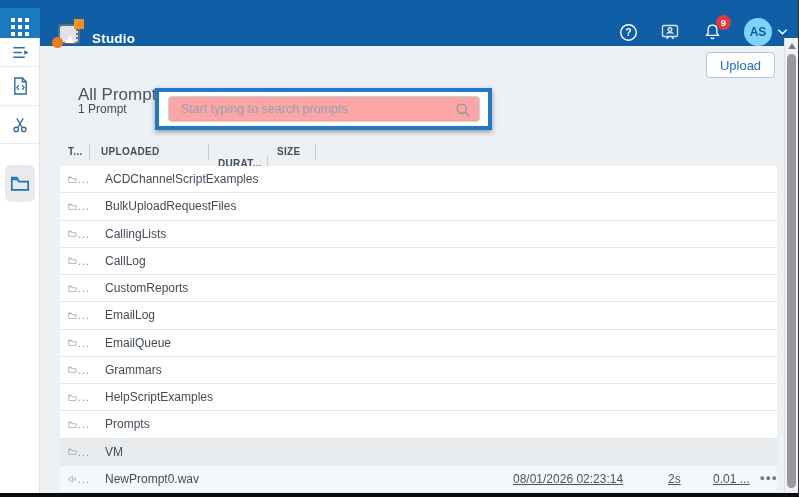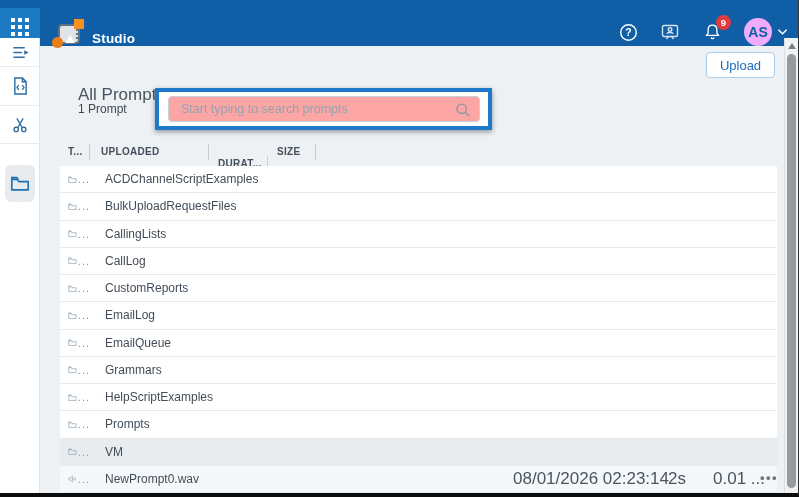--- a/index.html
+++ b/index.html
@@ -19,21 +19,21 @@
   .logo .frame { position:absolute; left:2px; top:2px; width:22px; height:20px; background:#dfe3e7; border:2px solid #5f7181; border-radius:4px; }
   .logo .sq { position:absolute; right:-2px; top:-3px; width:10px; height:10px; background:#f59120; }
   .logo .ci { position:absolute; left:-4px; bottom:-2px; width:11px; height:11px; border-radius:50%; background:#e87e17; }
   .logo .tri { position:absolute; left:9px; bottom:3px; width:0; height:0; border-left:5px solid transparent; border-right:5px solid transparent; border-bottom:8px solid #fff; }
   .logo .dots { position:absolute; right:4px; top:7px; width:2px; height:10px; background:linear-gradient(#5f7181 0 2px, transparent 2px 4px, #5f7181 4px 6px, transparent 6px 8px, #5f7181 8px 10px); }
   .app-title { color:#fff; font-size:13.5px; font-weight:bold; margin-left:10px; letter-spacing:.2px; }
   .topbar-right { margin-left:auto; display:flex; align-items:center; gap:22px; padding-right:10px; }
   .tb-icon { width:20px; height:20px; display:flex; align-items:center; justify-content:center; cursor:pointer; }
   .bell-wrap { position:relative; }
   .badge { position:absolute; top:-7px; right:-9px; min-width:15px; height:15px; background:#e03a3e; border-radius:50%; color:#fff; font-size:9.5px; font-weight:bold; display:flex; align-items:center; justify-content:center; }
-  .avatar { width:28px; height:28px; border-radius:50%; background:#f0abfc; color:#0f5fa0; font-size:14px; font-weight:bold; display:flex; align-items:center; justify-content:center; cursor:pointer; }
+  .avatar { width:28px; height:28px; border-radius:50%; background:#7dd3fc; color:#0f5fa0; font-size:12px; font-weight:bold; display:flex; align-items:center; justify-content:center; cursor:pointer; }
   .avatar-group { display:flex; align-items:center; gap:5px; }
   
   .sidebar { position:absolute; left:0; top:38px; width:40px; height:455px; background:#fff; border-right:1px solid #dfe3e6; }
   .side-item { width:40px; display:flex; align-items:center; justify-content:center; border-bottom:1px solid #e8ebee; cursor:pointer; }
   .si-1 { height:29px; } .si-2 { height:39px; } .si-3 { height:38px; }
   .si-4 { height:66px; border-bottom:none; align-items:flex-start; padding-top:21px; }
   .active-tile { width:30px; height:37px; background:#e8eaed; border-radius:6px; display:flex; align-items:center; justify-content:center; }
   
   .main { position:absolute; left:40px; top:38px; width:759px; height:455px; }
   .page-title { position:absolute; left:38px; top:47px; font-size:17px; font-weight:500; color:#4a555f; }
@@ -51,21 +51,21 @@
   .th::after { content:""; position:absolute; right:0; top:0; width:1px; height:16px; background:#c6cfd6; }
   .th.last::after { display:none; }
   .c0{width:30px;} .c1{width:178px; padding-left:15px;} .c2{width:238px; padding-left:8px;} .c3{width:119px; padding-left:11px;} .c4{width:59px; padding-left:9px;margin-top:24px;} .c5{width:48px; padding-left:9px;} .c6{width:45px;}
   .tbody { background:#fff; }
   .tr { height:27.25px; display:flex; align-items:center; border-bottom:1px solid #e5e9ec; position:relative; cursor:pointer; background:#fff; }
   .tr.hovered { background:#e8ecef; }
   .tr.file { background:#f5f8fa; }
   .cell-type { width:30px; padding-left:8px; display:flex; align-items:center; }
   .dots-trunc { color:#8b98a3; font-size:11px; font-style:normal; letter-spacing:1px; margin-left:1px; }
   .cell-name { padding-left:15px; font-size:12px; color:#424d58; white-space:nowrap; }
-  .val { position:absolute; font-size:17px; color:#4a555f; white-space:nowrap; top:50%; transform:translateY(-50%); }
+  .val { position:absolute; font-size:12px; color:#4a555f; white-space:nowrap; top:50%; transform:translateY(-50%);text-decoration:underline; }
   .v-up { left:453px; } .v-dur { left:608px; } .v-size { left:653px; width:40px; text-align:left; }
   .row-menu { position:absolute; left:700px; top:50%; transform:translateY(-58%); color:#6b7884; font-size:13px; letter-spacing:1.5px; cursor:pointer; font-weight:bold; }
   
   .scrollbar { position:absolute; left:784px; top:38px; width:14px; height:455px; background:#eff1f2; border-left:1px solid #dcdfe2; }
   .sb-arrow { position:absolute; left:3px; top:5px; width:0; height:0; border-left:4px solid transparent; border-right:4px solid transparent; border-bottom:6px solid #7a7d80; cursor:pointer; }
   .sb-thumb { position:absolute; left:2px; top:16px; width:9px; height:434px; background:#97999c; border-radius:5px; cursor:pointer; }
   svg { display:block; }
 </style>
 </head>
 <body>

